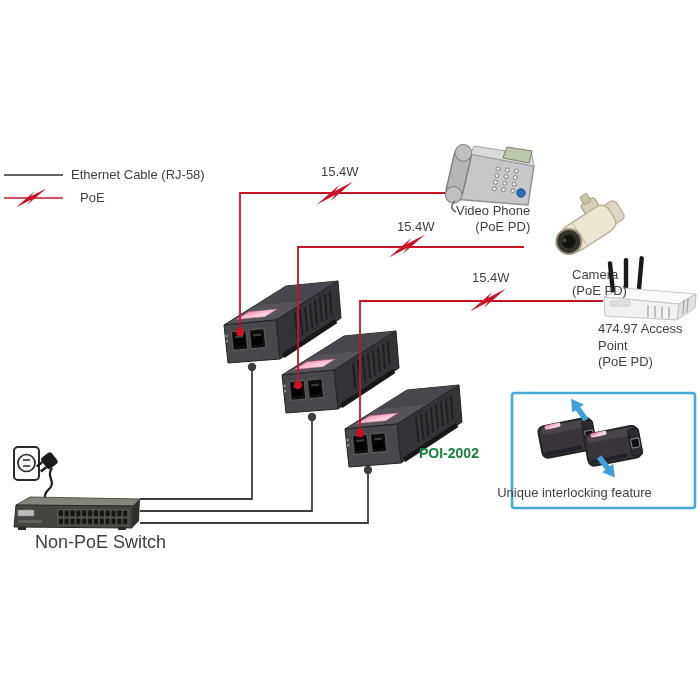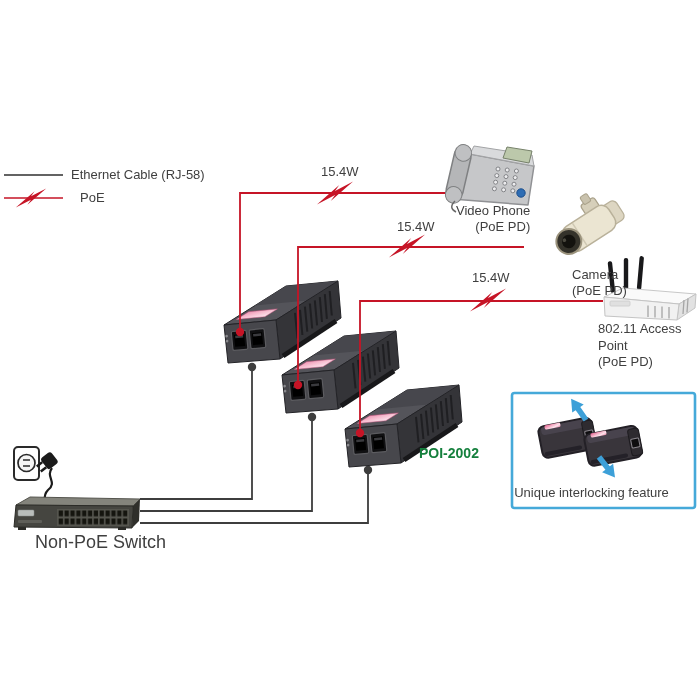--- a/index.html
+++ b/index.html
@@ -217,20 +217,20 @@
 
 <div class="lbl" style="left:456px;top:203px;text-align:right;">
   <span>Video Phone</span>
   <span>(PoE PD)</span>
 </div>
 <div class="lbl" style="left:572px;top:259px;margin-top:8px;">
   <span>Camera</span>
   <span>(PoE PD)</span>
 </div>
 <div class="lbl" style="left:598px;top:321px;line-height:16.5px;">
-  <span>802.11 Access Point</span>
+  <span>474.97 Access Point</span>
   <span>(PoE PD)</span>
 </div>
 
 <div class="lbl b" style="left:419px;top:446px;">POI-2002</div>
 <div class="lbl sw" style="left:35px;top:535px;">Non-PoE Switch</div>
-<div class="lbl caption" style="left:500px;top:485px;">Unique interlocking feature</div>
+<div class="lbl caption" style="left:483px;top:485px;">Unique interlocking feature</div>
 </div>
 
 </body></html>

